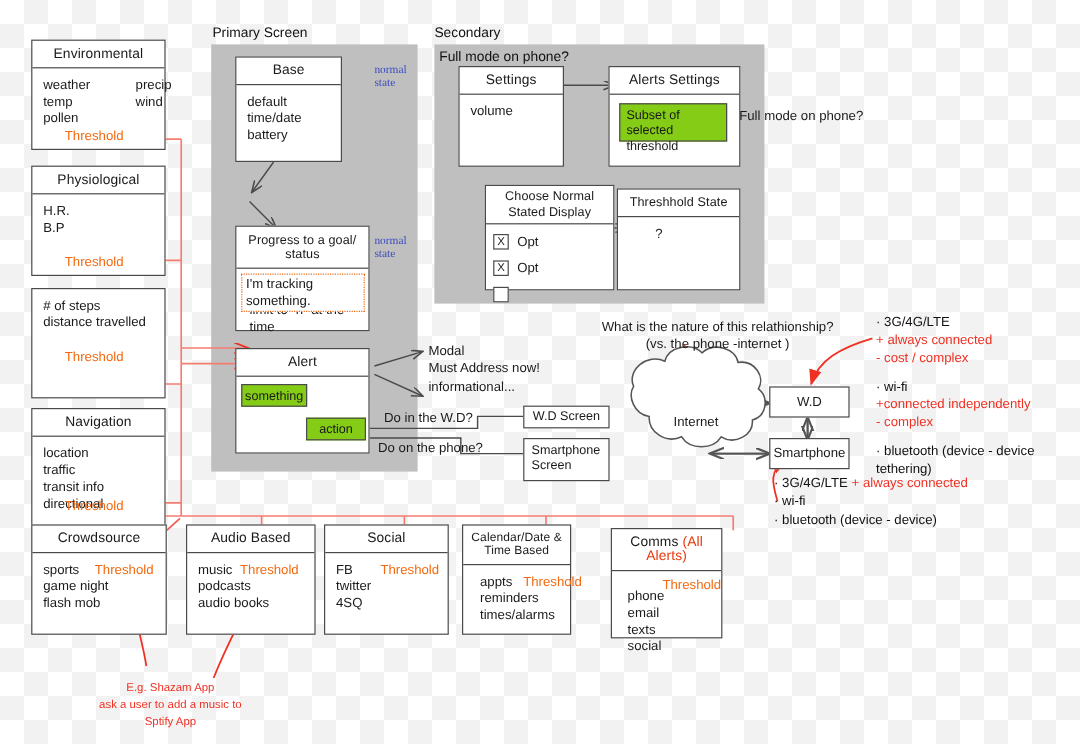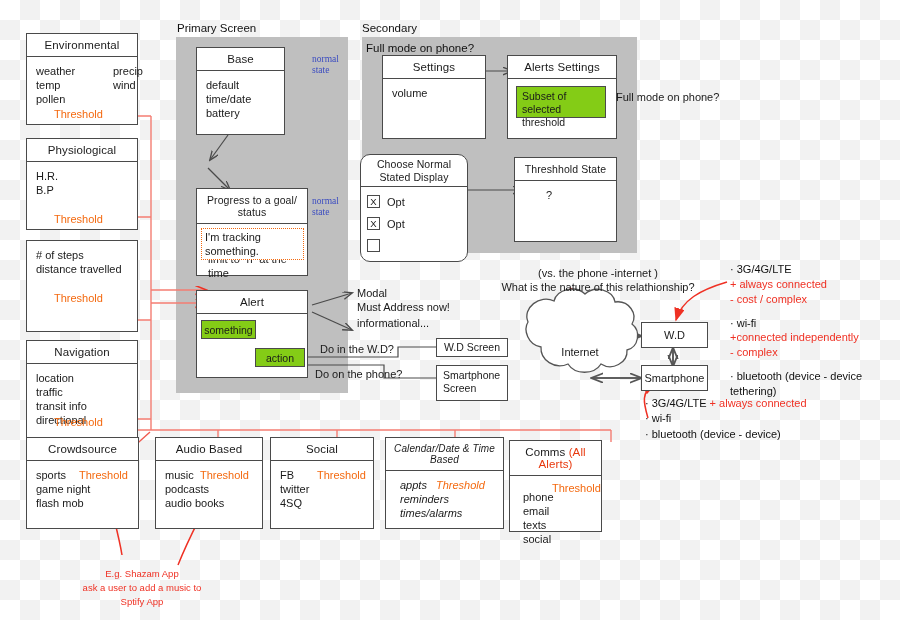--- a/index.html
+++ b/index.html
@@ -234,40 +234,40 @@
 <div class="card" style="left:436px;top:338px;width:72px;height:19px;">
   <div style="text-align:center;font-size:10.5px;line-height:17px;">W.D Screen</div>
 </div>
 <div class="card" style="left:436px;top:365px;width:72px;height:36px;">
   <div style="padding:3px 6px;font-size:10.5px;line-height:1.2;">
     <div>Smartphone</div>
     <div>Screen</div>
   </div>
 </div>
 
-<div class="card" style="left:382px;top:55px;width:104px;height:84px;">
+<div class="card" style="left:382px;top:55px;width:88px;height:84px;">
   <div class="hdr">Settings</div>
   <div class="body">
     <div>volume</div>
   </div>
 </div>
 
 <div class="card" style="left:507px;top:55px;width:110px;height:84px;">
   <div class="hdr">Alerts Settings</div>
   <div class="body" style="padding:0;">
     <div class="minibox" style="left:8px;top:7px;width:90px;height:32px;text-align:left;padding:3px 5px;line-height:1.25;">
       <div>Subset of selected</div>
       <div>threshold</div>
     </div>
   </div>
 </div>
 
 <div class="note" style="left:616px;top:90px;">Full mode on phone?</div>
 
-<div class="card" style="left:360px;top:154px;width:108px;height:108px;border-radius:10px;">
+<div class="card" style="left:404px;top:154px;width:108px;height:88px;">
   <div class="hdr" style="padding:3px 2px;line-height:1.2;font-size:10.5px;">
     <div>Choose Normal</div>
     <div>Stated Display</div>
   </div>
   <div class="body" style="padding:0;">
     <div class="chk" style="left:6px;top:8px;">X</div>
     <div style="position:absolute;left:26px;top:8px;font-size:11px;">Opt</div>
     <div class="chk" style="left:6px;top:30px;">X</div>
     <div style="position:absolute;left:26px;top:30px;font-size:11px;">Opt</div>
     <div class="chk" style="left:6px;top:52px;"></div>
@@ -298,22 +298,22 @@
 <div class="cloudtxt" style="left:545px;top:346px;width:70px;text-align:center;">Internet</div>
 
 <div class="card" style="left:641px;top:322px;width:67px;height:26px;">
   <div style="text-align:center;font-size:11px;line-height:24px;">W.D</div>
 </div>
 <div class="card" style="left:641px;top:365px;width:67px;height:26px;">
   <div style="text-align:center;font-size:11px;line-height:24px;">Smartphone</div>
 </div>
 
 <div class="note center" style="left:488px;top:266px;width:220px;">
+  <div>What is the nature of this relathionship?</div>
   <div>(vs. the phone -internet )</div>
-  <div>What is the nature of this relathionship?</div>
 </div>
 
 <div class="note" style="left:730px;top:262px;line-height:1.35;">
   <div style="color:#111;">· 3G/4G/LTE</div>
   <div style="color:#ef3124;">+ always connected</div>
   <div style="color:#ef3124;">- cost / complex</div>
   <div style="height:9px;"></div>
   <div style="color:#111;">· wi-fi</div>
   <div style="color:#ef3124;">+connected independently</div>
   <div style="color:#ef3124;"> - complex</div>
@@ -353,21 +353,21 @@
 <div class="card" style="left:270px;top:437px;width:104px;height:92px;">
   <div class="hdr">Social</div>
   <div class="body">
     <div>FB</div>
     <div>twitter</div>
     <div>4SQ</div>
     <div class="thr" style="left:46px;top:7px;">Threshold</div>
   </div>
 </div>
 
-<div class="card" style="left:385px;top:437px;width:119px;height:92px;font-style:italic;">
+<div class="card" style="left:385px;top:437px;width:91px;height:92px;">
   <div class="hdr" style="font-size:10px;">Calendar/Date &amp; Time Based</div>
   <div class="body" style="padding-left:14px;">
     <div>appts</div>
     <div>reminders</div>
     <div>times/alarms</div>
     <div class="thr" style="left:50px;top:7px;">Threshold</div>
   </div>
 </div>
 
 <div class="card" style="left:509px;top:440px;width:93px;height:92px;">

